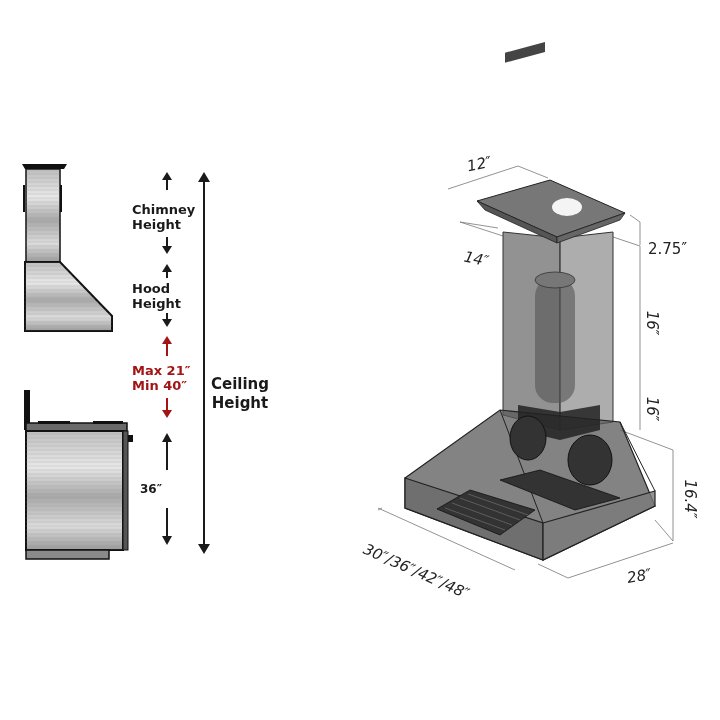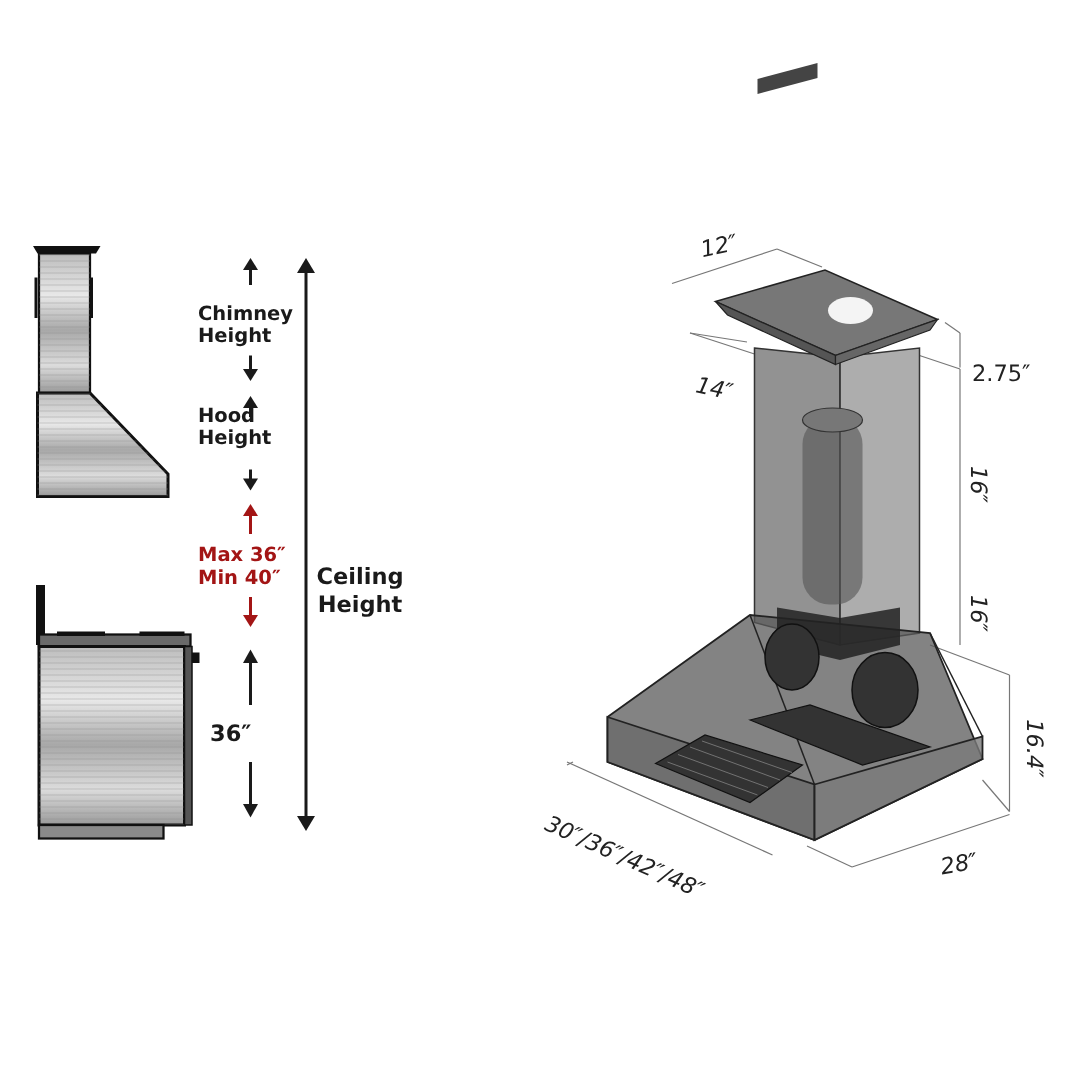--- a/index.html
+++ b/index.html
@@ -83,29 +83,29 @@
       <line x1="204" y1="178" x2="204" y2="548" stroke-width="2"></line>
       <polygon points="198,182 204,172 210,182" stroke="none"></polygon>
       <polygon points="198,544 204,554 210,544" stroke="none"></polygon>
     </g>
   </svg>
 
   <div class="abs lbl" style="left:132px;top:202px;width:70px;">
     <div>Chimney</div>
     <div>Height</div>
   </div>
-  <div class="abs lbl" style="left:132px;top:270px;width:70px;">
+  <div class="abs lbl" style="left:132px;top:281px;width:70px;">
     <div>Hood</div>
     <div>Height</div>
   </div>
   <div class="abs lbl red" style="left:132px;top:363px;width:72px;">
-    <div>Max 36″</div>
+    <div>Max 21″</div>
     <div>Min 40″</div>
   </div>
-  <div class="abs lbl" style="left:140px;top:482px;width:54px;font-size:15px;">36″</div>
+  <div class="abs lbl" style="left:140px;top:482px;width:54px;font-size:12px;">36″</div>
   <div class="abs lbl" style="left:208px;top:375px;width:64px;font-size:15px;line-height:19px;text-align:center;">
     <div>Ceiling</div>
     <div>Height</div>
   </div>
 </div>
 
 <div>
   <svg width="720" height="720">
 
     <g stroke="#777" stroke-width="0.8" fill="none">

